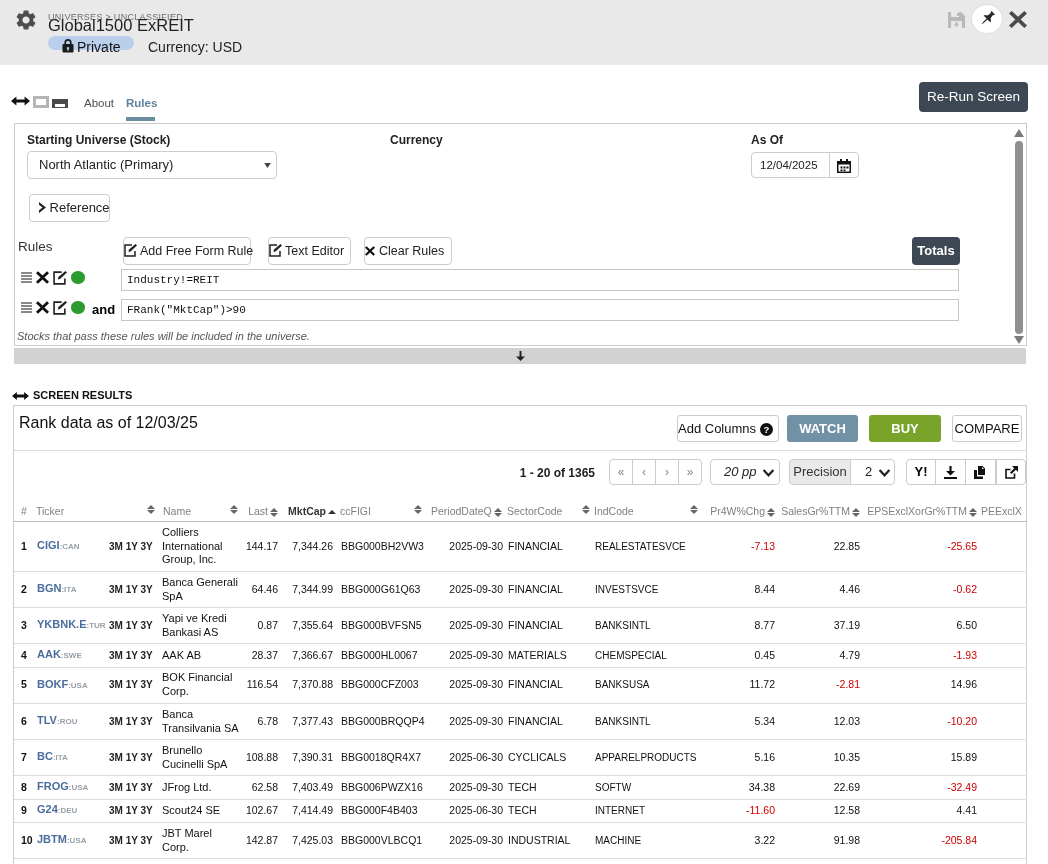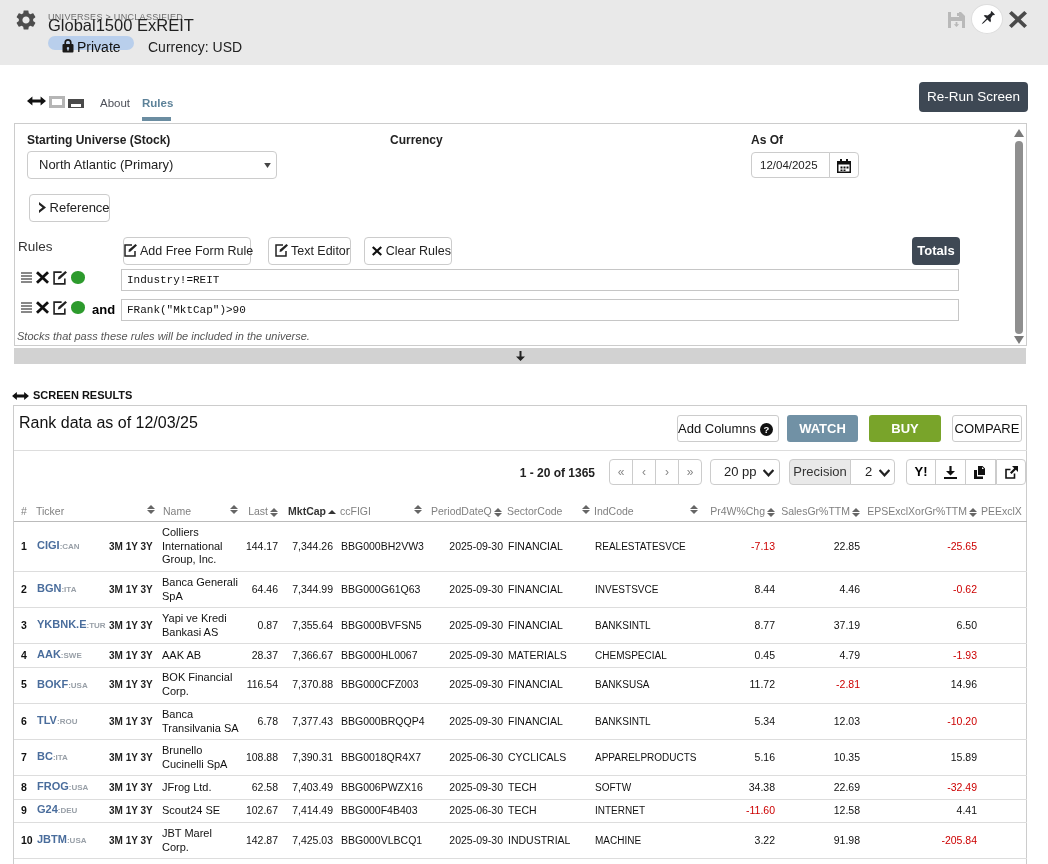--- a/index.html
+++ b/index.html
@@ -8,34 +8,34 @@
 
 
 #hdr { position:absolute; left:0; top:0; width:1048px; height:65px; background:#e9e9e9; }
 #crumb { position:absolute; left:48px; top:4px; font-size:9px; color:#6d6d6d; letter-spacing:0.3px;margin-top:8px; }
 #title { position:absolute; left:48px; top:16px; font-size:16.5px; color:#1f1f1f; }
 #badge { position:absolute; left:48px; top:36px; height:14px; border-radius:11px; background:#b9cfec; color:#111; font-size:14px; line-height:22px; padding:0 13px 0 29px; }
 #cur { position:absolute; left:148px; top:39px; font-size:14px; color:#222; }
 #pincircle { position:absolute; left:971px; top:4px; width:32px; height:30px; border-radius:50%; background:#fff; border:1px solid #ddd; }
 
 
-#tabrow { position:absolute; left:16px; top:86px; width:960px; height:37px; }
+#tabrow { position:absolute; left:0; top:86px; width:960px; height:37px; }
 .tab { font-size:11.5px; }
 #tab-about { position:absolute; left:84px; top:11px; color:#4c4f58; }
 #tab-rules { position:absolute; left:126px; top:11px; color:#5d8299; font-weight:bold; }
 #tab-underline { position:absolute; left:126px; top:31px; width:29px; height:4px; background:#6b8da1; }
 #rerun { position:absolute; left:919px; top:82px; width:109px; height:30px; background:#3e4854; color:#fff; font-size:13.5px; text-align:center; line-height:30px; border-radius:4px; }
 
 
 #rpanel { position:absolute; left:14px; top:123px; width:1013px; height:223px; border:1px solid #ccc; background:#fff; }
 .lbl { position:absolute; font-size:12px; font-weight:bold; color:#222; }
 .ctl { position:absolute; height:28px; border:1px solid #ccc; border-radius:4px; background:#fff; font-size:13px; color:#222; }
 #refbtn { position:absolute; left:14px; top:70px; width:81px; height:28px; border:1px solid #ccc; border-radius:4px; font-size:13px; color:#222; line-height:26px; padding-left:9px; white-space:nowrap; }
 #rulehead { position:absolute; left:3px; top:115px; font-size:13.5px; color:#333; }
-.rbtn { position:absolute; top:113px; height:28px; border:1px solid #ccc; border-radius:4px; font-size:12.5px; color:#222; line-height:26px; text-align:right; white-space:nowrap; }
+.rbtn { position:absolute; top:113px; height:28px; border:1px solid #ccc; border-radius:4px; font-size:12.5px; color:#222; line-height:26px; text-align:left; white-space:nowrap; }
 #totals { position:absolute; left:897px; top:113px; width:48px; height:28px; background:#3e4854; color:#fff; font-size:13px; font-weight:bold; border-radius:4px; line-height:28px; text-align:center; }
 .rrow { position:absolute; left:0; height:22px; }
 .rinput { position:absolute; left:106px; top:0; width:838px; height:22px; border:1px solid #c6c6c6; font-family:"Liberation Mono",monospace; font-size:11px; color:#111; line-height:20px; padding-left:5px; background:#fff; }
 #rnote { position:absolute; left:2px; top:206px; font-style:italic; font-size:11px; color:#555; }
 
 
 #vsb { position:absolute; left:999px; top:2px; width:10px; height:218px; }
 #vsb .thumb { position:absolute; left:1px; top:12px; width:8px; height:194px; background:#8f8f8f; border-radius:5px; }
 
 #graybar { position:absolute; left:14px; top:348px; width:1012px; height:16px; background:#d2d2d2; }
@@ -213,21 +213,21 @@
       </svg></div>
   <div id="watch">WATCH</div>
   <div id="buy">BUY</div>
   <div id="compare">COMPARE</div>
   <div id="divider1"></div>
   <div id="pgcount">1 - 20 of 1365</div>
   <div class="pg" style="left:595px;width:24px;border-radius:4px 0 0 4px;">«</div>
   <div class="pg" style="left:618px;width:24px;">‹</div>
   <div class="pg" style="left:641px;width:24px;">›</div>
   <div class="pg" style="left:664px;width:24px;border-radius:0 4px 4px 0;">»</div>
-  <div class="psel" style="left:696px;width:70px;border-radius:4px;padding-left:13px;">20 pp
+  <div class="psel" style="left:696px;width:70px;border-radius:4px;padding-left:13px;font-style:italic;">20 pp
     <svg class="abs" style="left:52px;top:9px" width="11" height="8" viewBox="0 0 11 8">
         <path fill="none" stroke="#222" stroke-width="2.2" d="M0.6 1 5.5 6.3 10.4 1"></path>
       </svg>
   </div>
   <div class="psel" style="left:775px;width:62px;border-radius:4px 0 0 4px;background:#e9e9e9;text-align:center;color:#333;">Precision</div>
   <div class="psel" style="left:836px;width:45px;border-radius:0 4px 4px 0;padding-left:14px;">2
     <svg class="abs" style="left:28px;top:9px" width="11" height="8" viewBox="0 0 11 8">
         <path fill="none" stroke="#222" stroke-width="2.2" d="M0.6 1 5.5 6.3 10.4 1"></path>
       </svg>
   </div>

